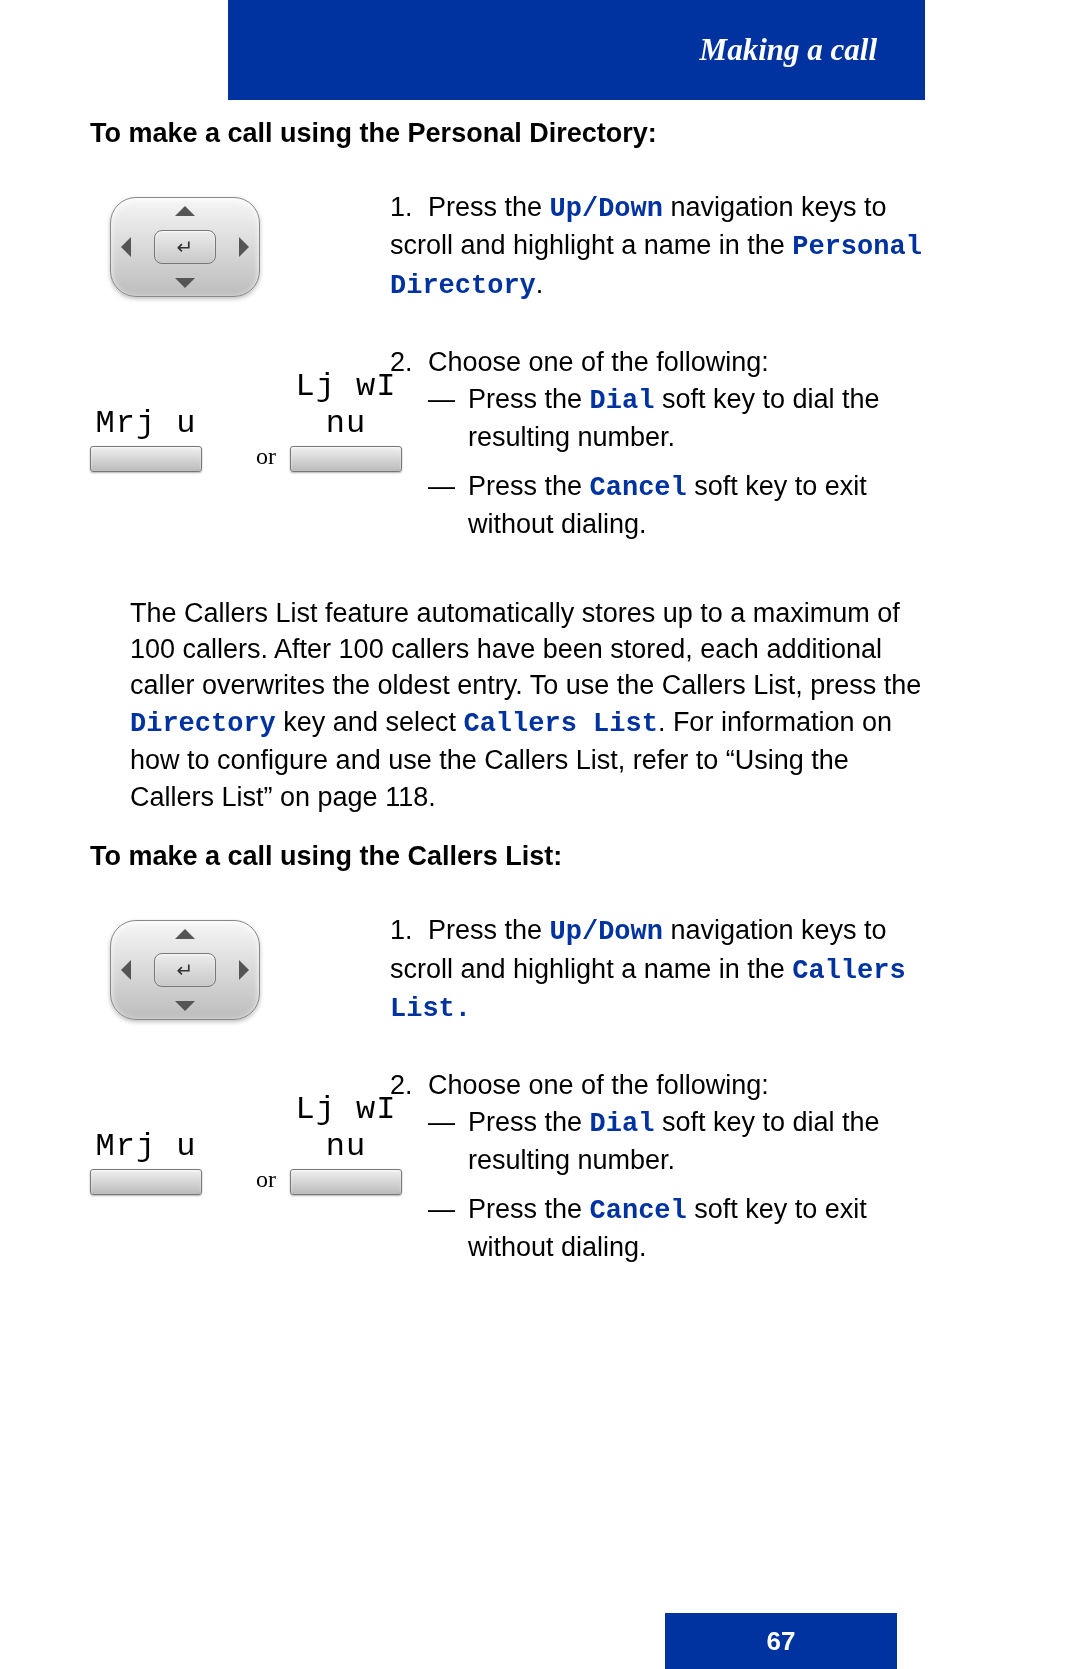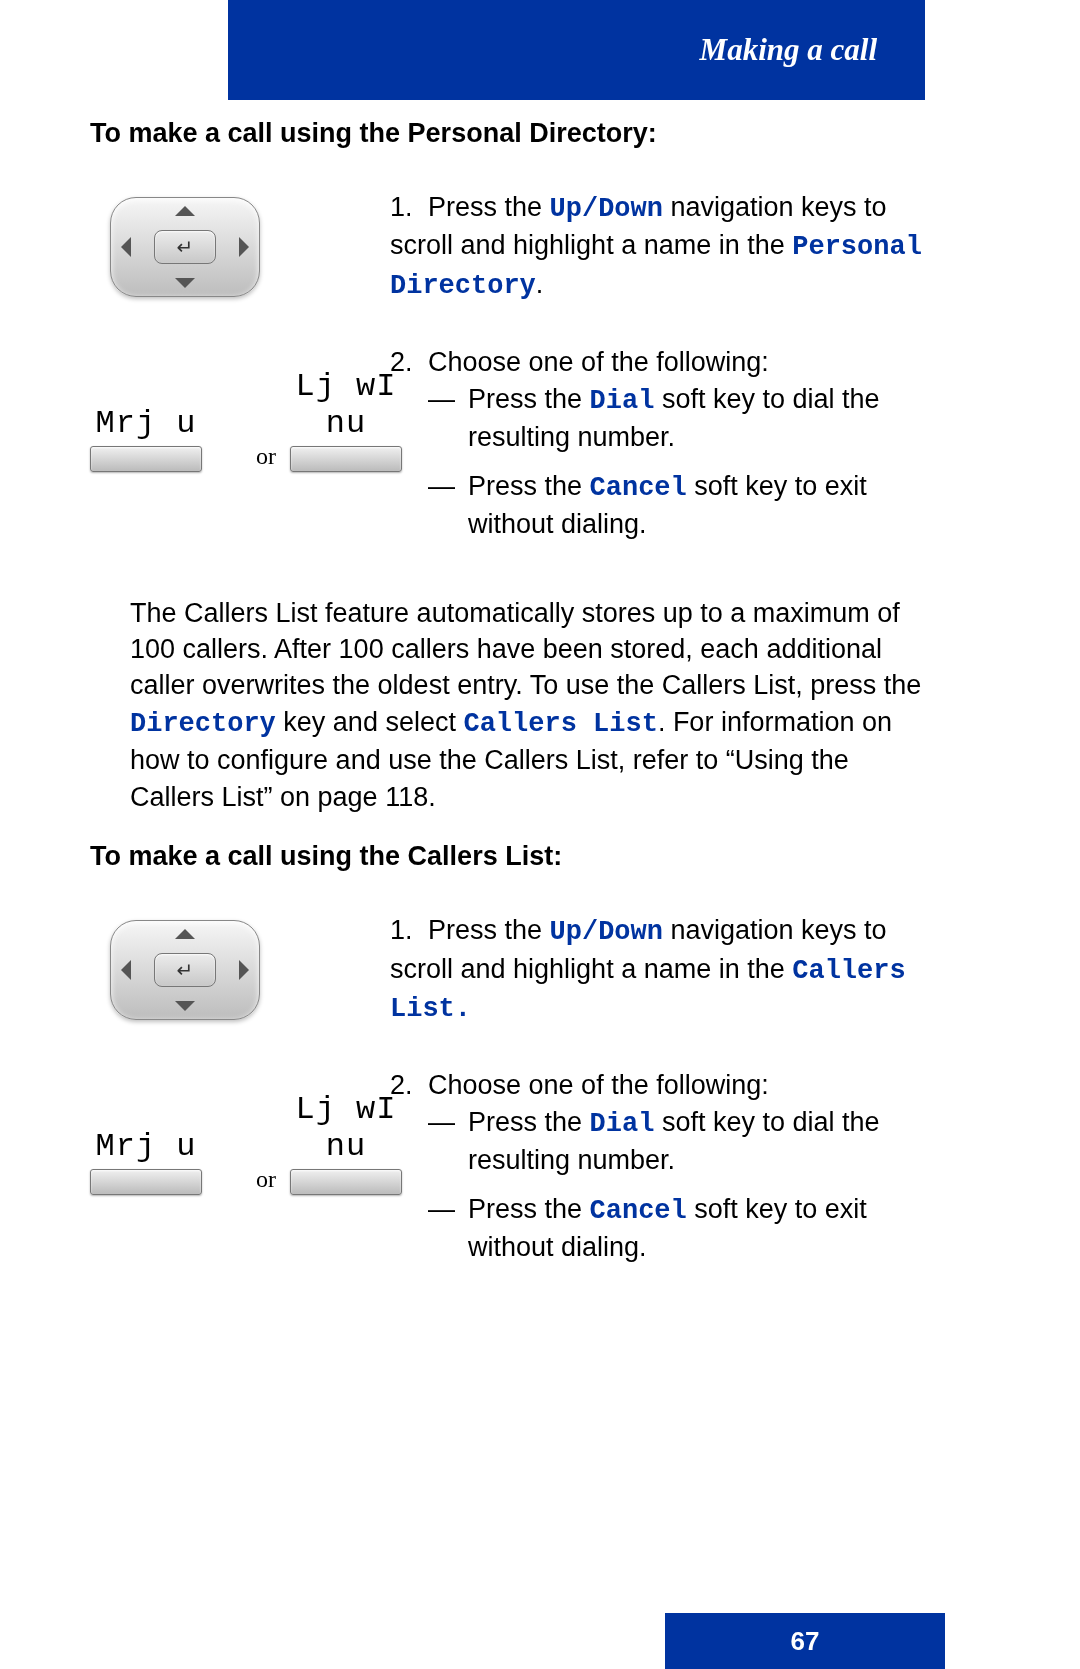--- a/index.html
+++ b/index.html
@@ -131,21 +131,21 @@
     background: linear-gradient(#f0f0f0, #bbb);
     border: 1px solid #777;
     border-radius: 3px;
     box-shadow: inset 0 1px 2px rgba(255,255,255,.8), 0 1px 2px rgba(0,0,0,.3);
   }
   .or-text { font-size: 24px; font-family: Liberation Serif, serif; padding-bottom: 2px; margin-left: 40px; }
   .footer-tab {
     position: absolute;
     bottom: 0;
     left: 665px;
-    width: 280px;
+    width: 232px;
     height: 56px;
     background: #0033a0;
     color: #fff;
     display: flex;
     align-items: center;
     justify-content: center;
     font-weight: bold;
     font-size: 26px;
   }
 </style>

